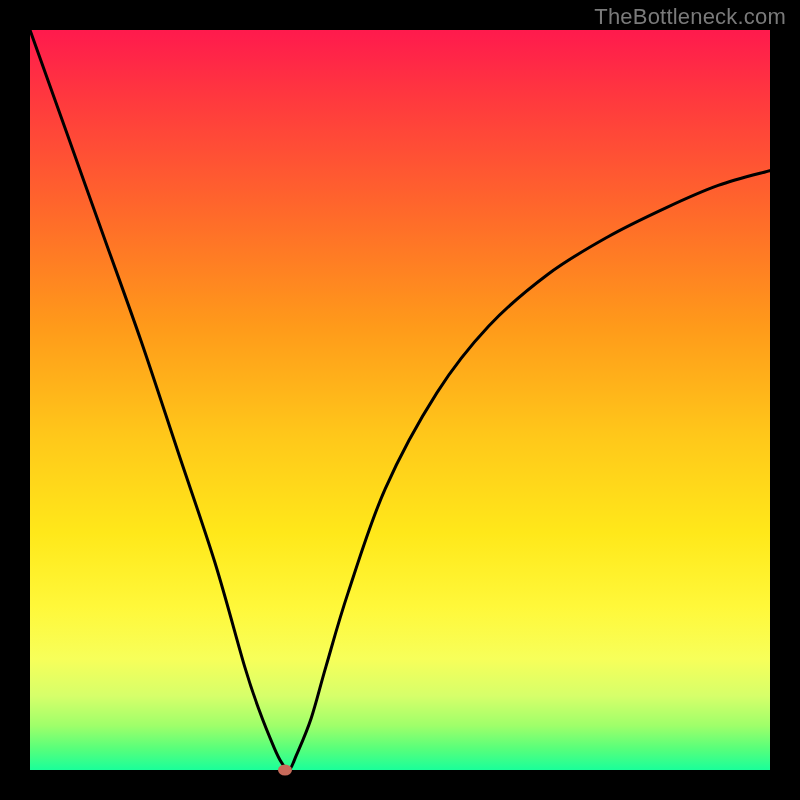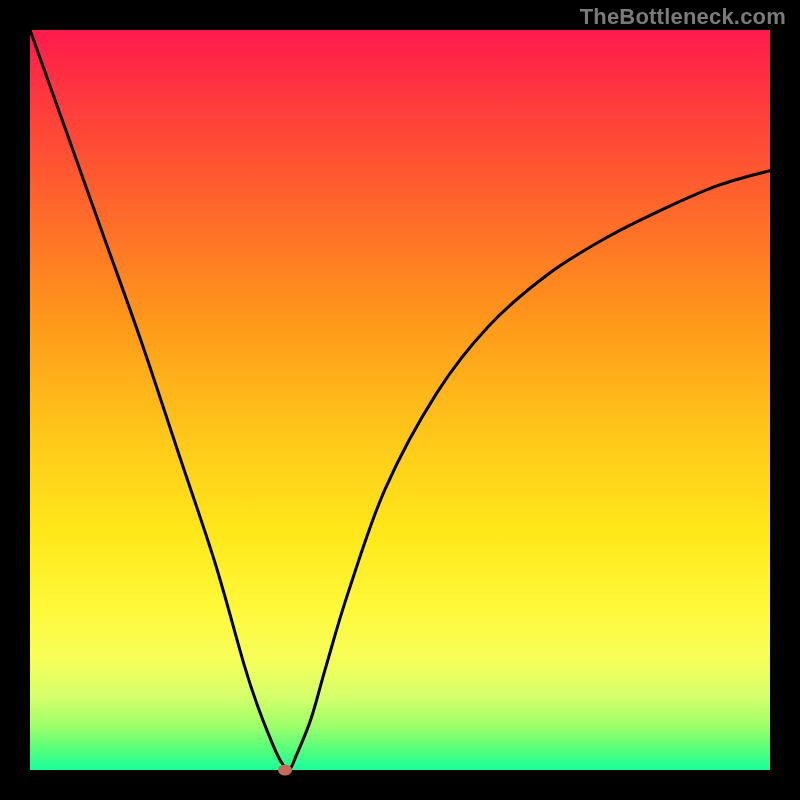--- a/index.html
+++ b/index.html
@@ -40,21 +40,21 @@
       #5aff7a 97%,
       #1aff9a 100%
     );
   }
   .watermark {
     position: absolute;
     top: 4px;
     right: 14px;
     font-family: Arial, Helvetica, sans-serif;
     font-size: 22px;
-    font-weight: 700;
+    font-weight: 400;
     color: #7a7a7a;
     letter-spacing: 0.2px;
     user-select: none;
     margin-left: 28px;
   }
   svg.curve {
     position: absolute;
     top: 0;
     left: 0;
     width: 740px;

